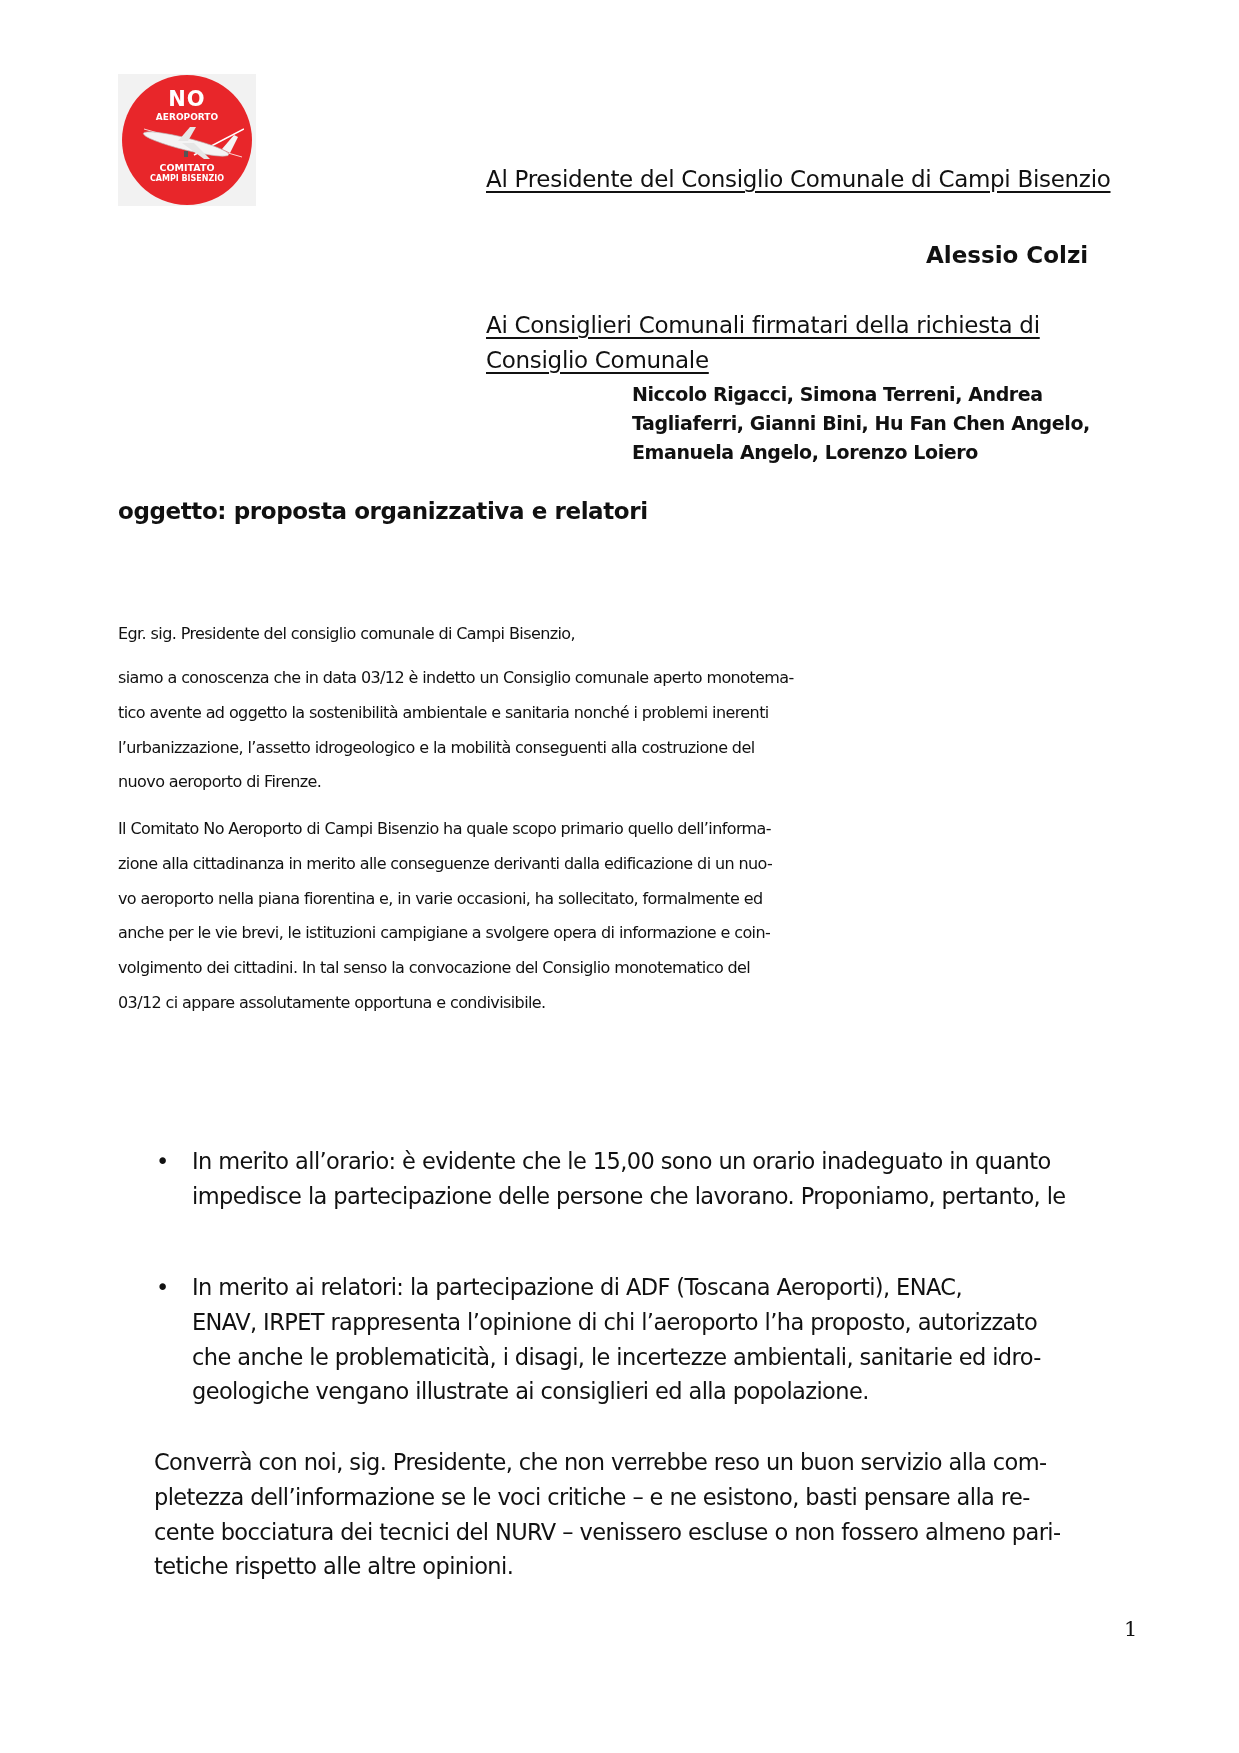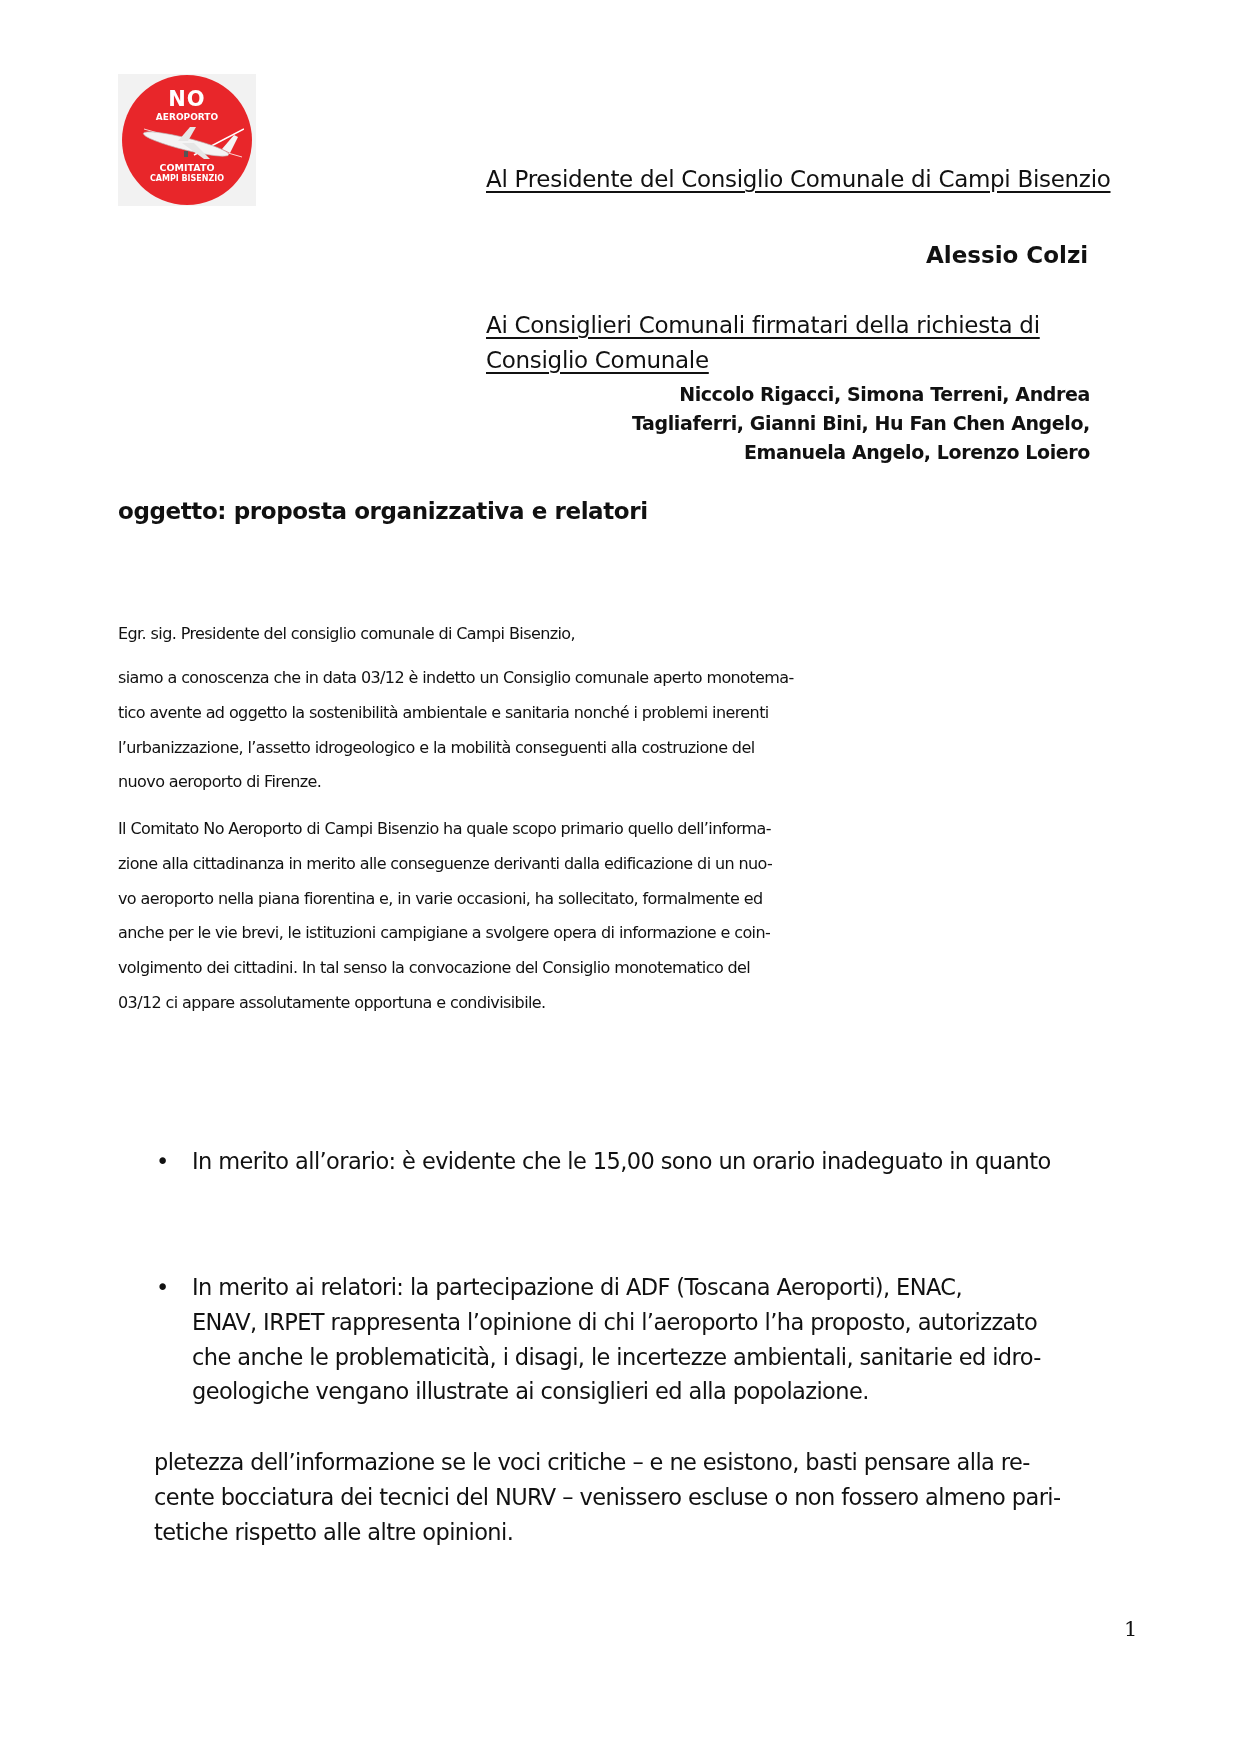--- a/index.html
+++ b/index.html
@@ -13,21 +13,21 @@
     .logo-comitato { position: absolute; left: 0; right: 0; top: 87px; font-size: 9.5px; }
     .logo-campi { position: absolute; left: 0; right: 0; top: 99px; font-size: 8px; }
     .addr { position: absolute; font-family: "DejaVu Sans", sans-serif; font-size: 22px; color: #111; white-space: nowrap; }
     .u { text-decoration: underline; text-underline-offset: 4px; }
     .bold { font-weight: bold; }
     .addr-1 { left: 486px; top: 166px; font-size: 23px; letter-spacing: -0.3px; }
     .addr-2 { left: 926px; top: 242px; font-size: 23px; }
     .addr-3 { left: 486px; top: 312px; font-size: 23px; letter-spacing: -0.3px; }
     .addr-4 { left: 486px; top: 347px; font-size: 23px; letter-spacing: -0.3px; }
     .names { position: absolute; left: 632px; top: 380px; font-size: 19px; line-height: 29px; font-weight: bold; letter-spacing: -0.4px; }
-    .names div { white-space: nowrap; text-align: right; }
+    .names div { white-space: nowrap; }
     .subject { position: absolute; left: 118px; top: 498px; font-size: 23px; font-weight: bold; letter-spacing: -0.4px; white-space: nowrap; }
     .body { position: absolute; left: 118px; width: 1020px; font-size: 16px; line-height: 34.8px; letter-spacing: -0.6px; }
     .body div.line { white-space: nowrap; }
     .p-greet { top: 617px; }
     .p1 { top: 661px; }
     .p2 { top: 812px; }
     .p3 { top: 1031px; }
     .bullets { position: absolute; left: 148px; width: 1000px; font-size: 22.5px; line-height: 34.8px; letter-spacing: -0.6px; }
     .bullet-item { position: relative; padding-left: 44px; }
     .bullet-item .dot { position: absolute; left: 8px; top: 0; }
@@ -92,33 +92,35 @@
     <div class="line">anche per le vie brevi, le istituzioni campigiane a svolgere opera di informazione e coin-</div>
     <div class="line">volgimento dei cittadini. In tal senso la convocazione del Consiglio monotematico del</div>
     <div class="line">03/12 ci appare assolutamente opportuna e condivisibile.</div>
   </div>
 
 
   <div class="bullets b1">
     <div class="bullet-item">
       <span class="dot">•</span>
       <div class="line">In merito all’orario: è evidente che le 15,00 sono un orario inadeguato in quanto</div>
+      <div class="line">impedisce la partecipazione delle persone che lavorano. Proponiamo, pertanto, le</div>
     </div>
   </div>
 
   <div class="bullets b2">
     <div class="bullet-item">
       <span class="dot">•</span>
       <div class="line">In merito ai relatori: la partecipazione di ADF (Toscana Aeroporti), ENAC,</div>
       <div class="line">ENAV, IRPET rappresenta l’opinione di chi l’aeroporto l’ha proposto, autorizzato</div>
       <div class="line">che anche le problematicità, i disagi, le incertezze ambientali, sanitarie ed idro-</div>
       <div class="line">geologiche vengano illustrate ai consiglieri ed alla popolazione.</div>
     </div>
   </div>
 
   <div class="p4">
+    <div class="line">Converrà con noi, sig. Presidente, che non verrebbe reso un buon servizio alla com-</div>
     <div class="line">pletezza dell’informazione se le voci critiche – e ne esistono, basti pensare alla re-</div>
     <div class="line">cente bocciatura dei tecnici del NURV – venissero escluse o non fossero almeno pari-</div>
     <div class="line">tetiche rispetto alle altre opinioni.</div>
   </div>
 
   <div class="page-number">1</div>
 </div>
 
 </body></html>

